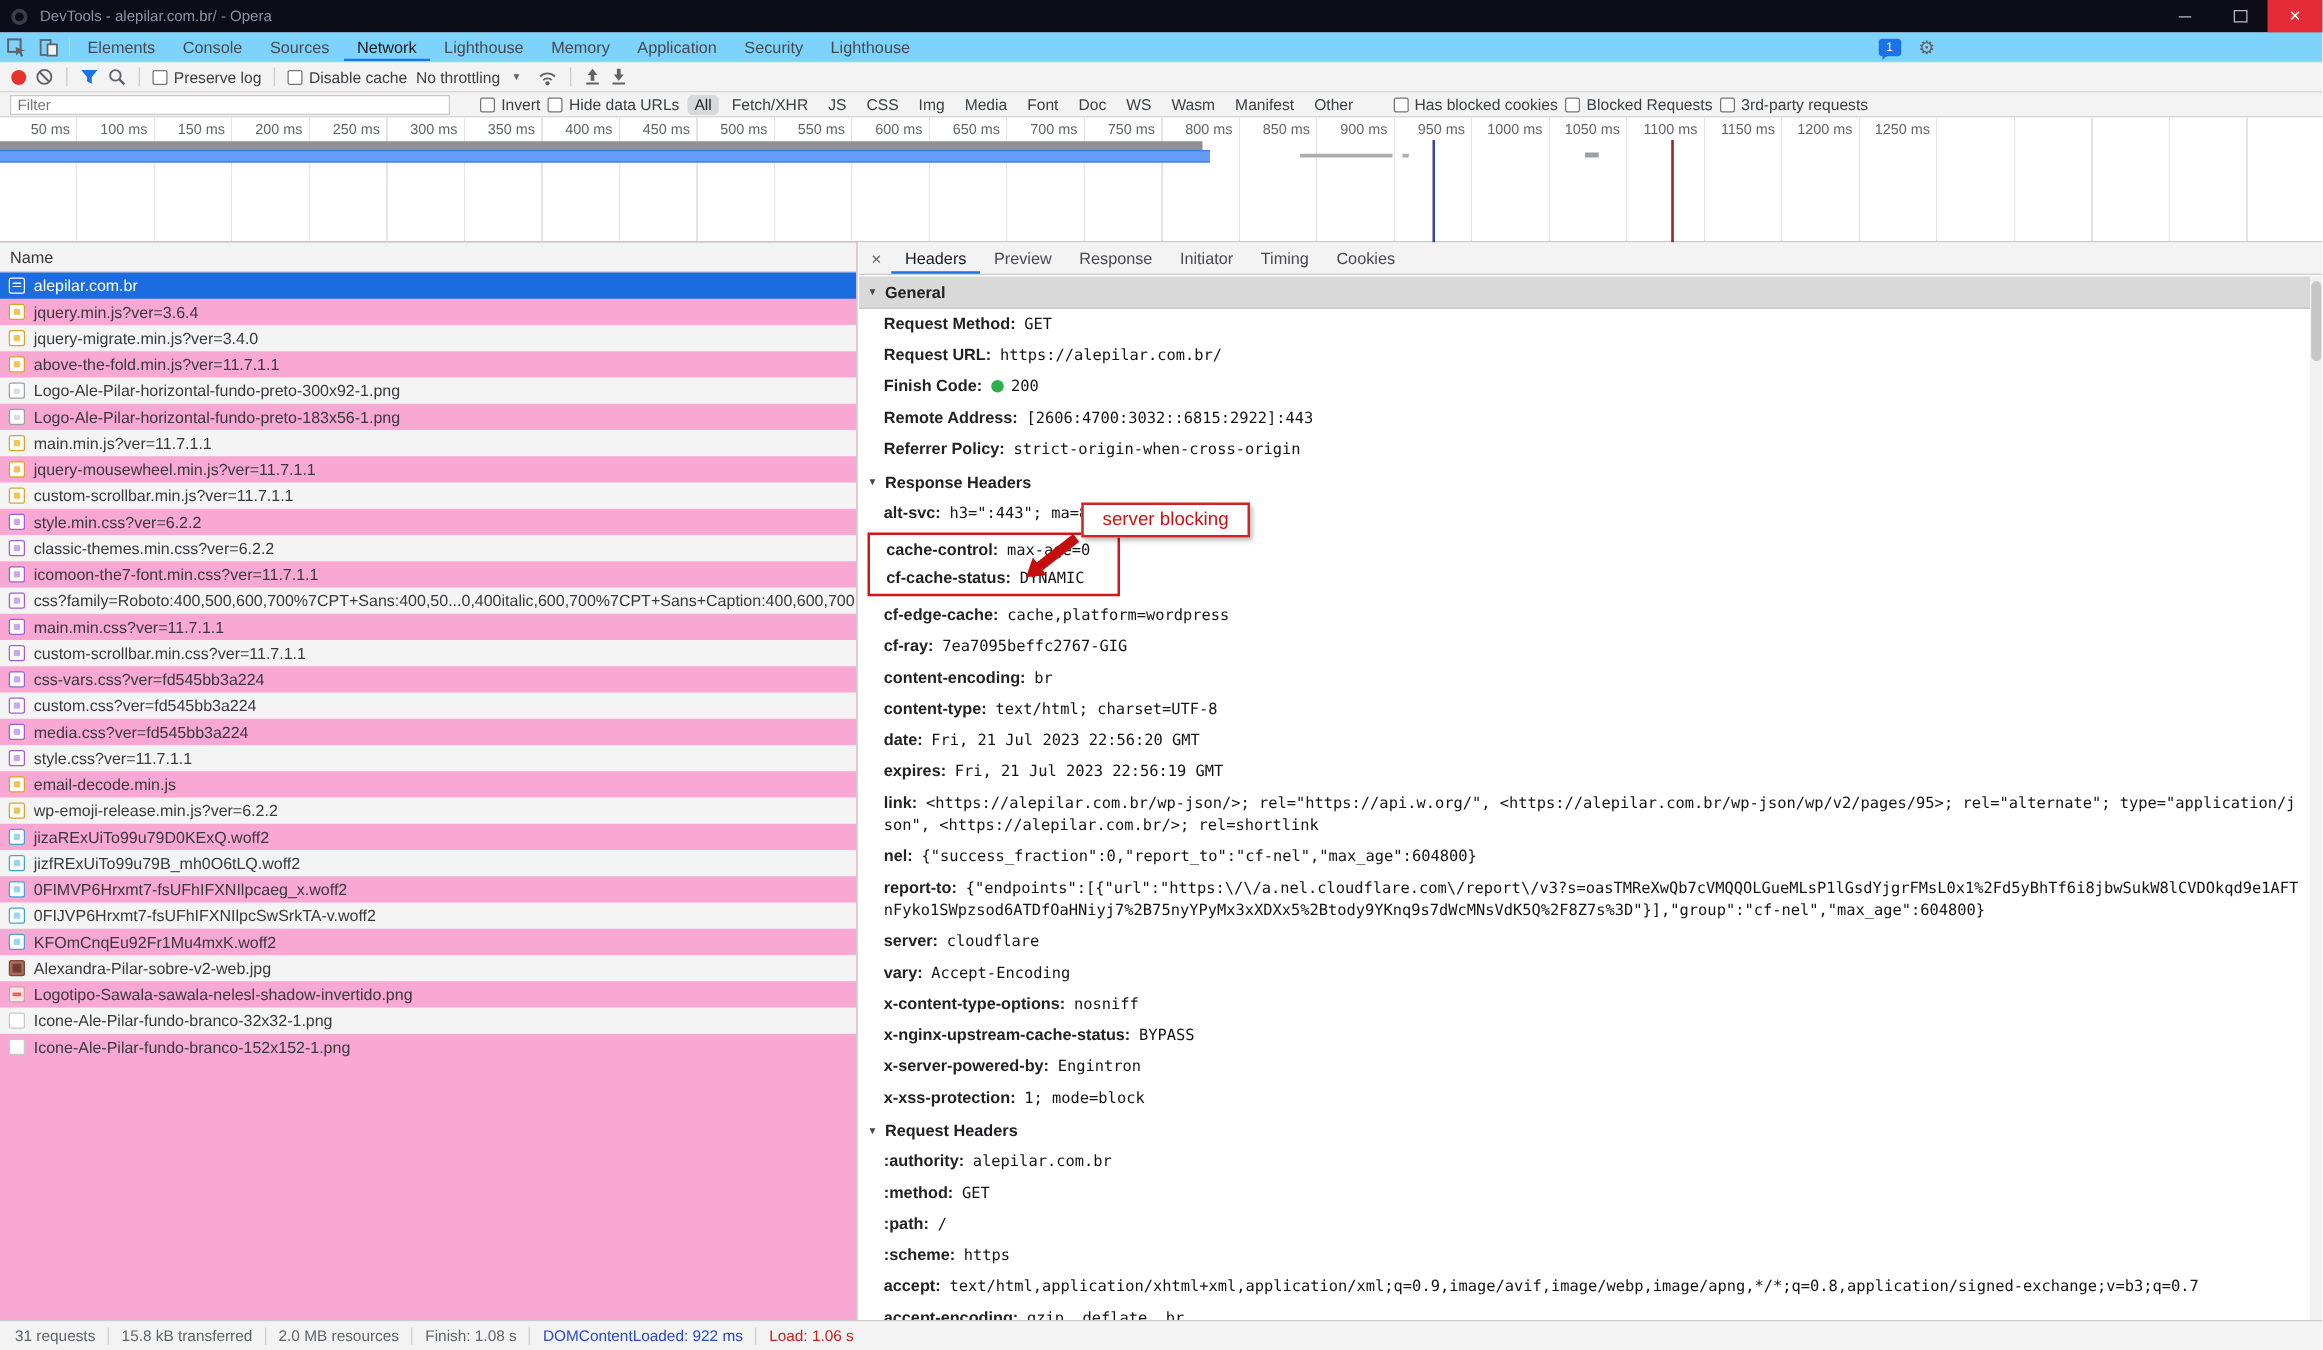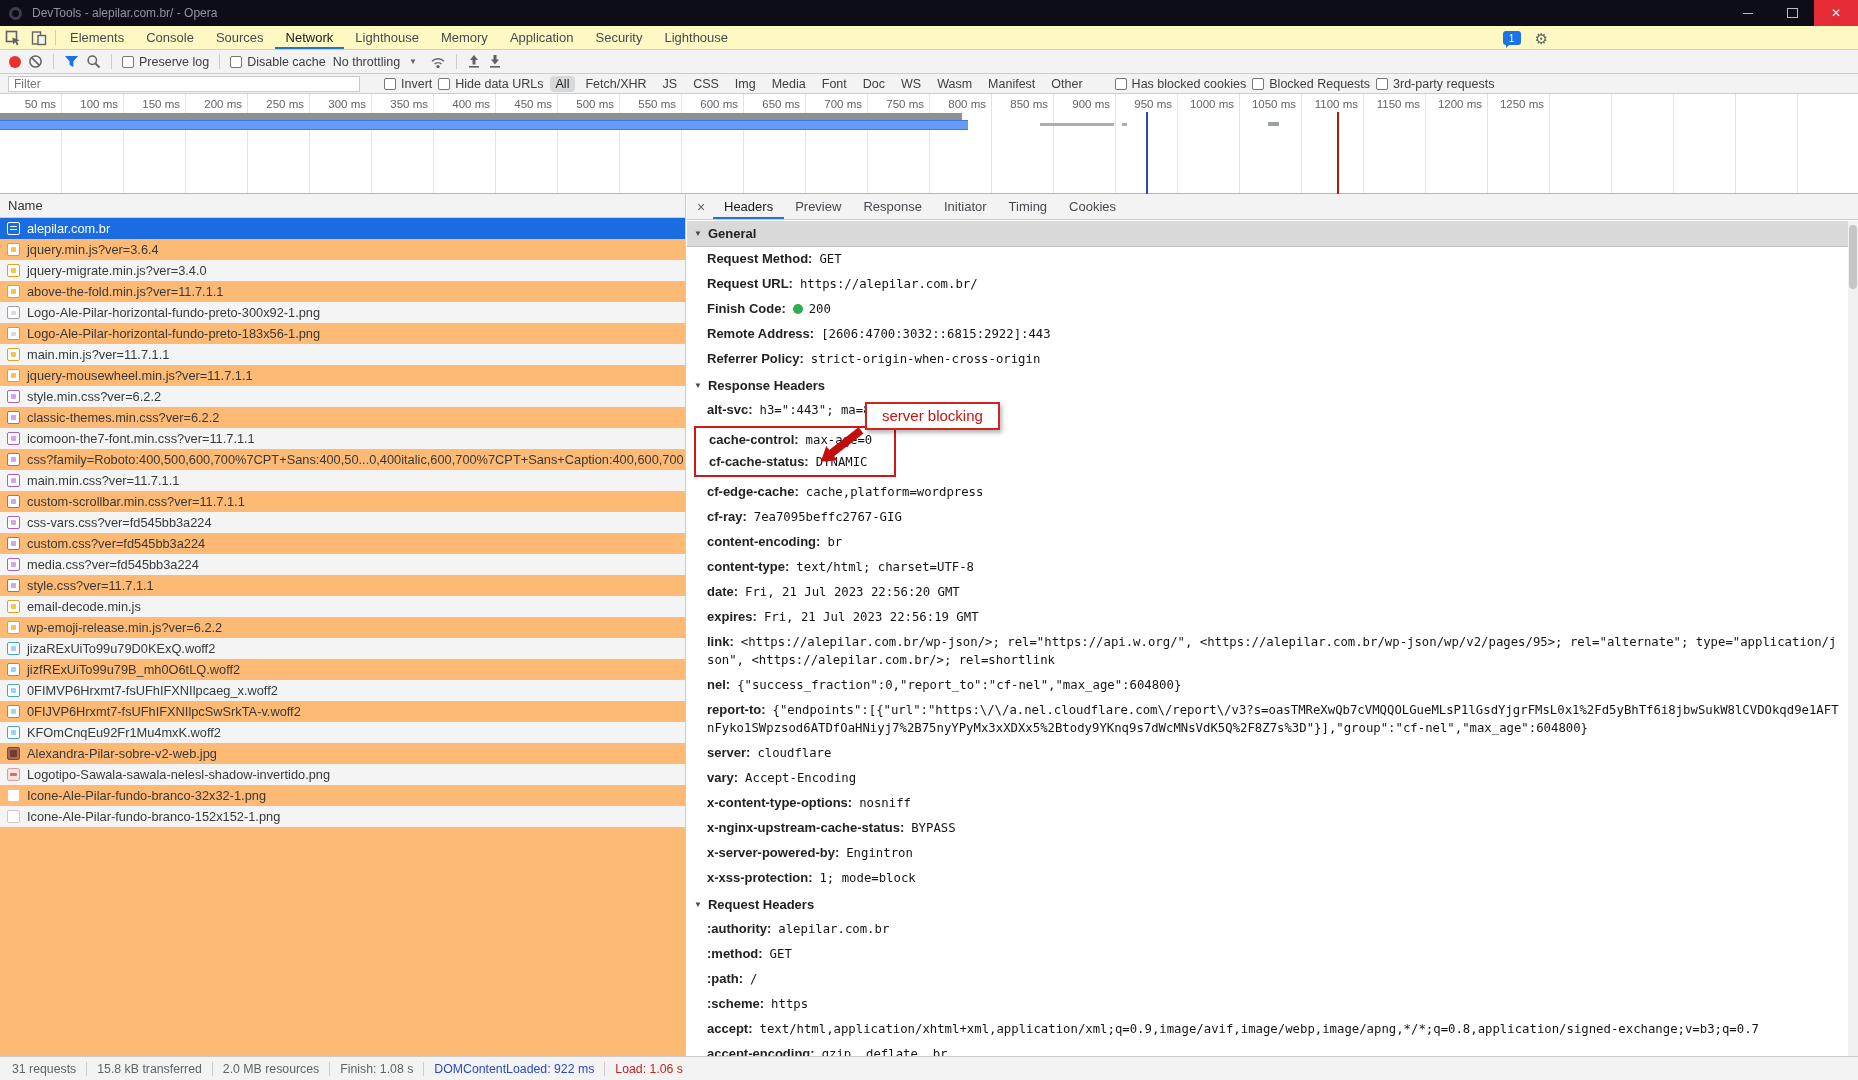--- a/index.html
+++ b/index.html
@@ -12,21 +12,21 @@
   .titlebar { position:absolute; top:0; left:0; width:100%; height:26px;
     background:#0d0d18; display:flex; align-items:center; color:#8f93a1; font-size:12px; }
   .opera-logo { width:13px; height:13px; border-radius:50%; border:3px solid #3c3c4c; margin:0 10px 0 9px; }
   .win-controls { margin-left:auto; display:flex; height:100%; }
   .win-btn { width:44px; height:100%; display:flex; align-items:center; justify-content:center; color:#b9bcc6; font-size:13px; }
   .win-btn.min::before { content:""; width:10px; height:1px; background:#b9bcc6; }
   .win-btn.max::before { content:""; width:9px; height:8px; border:1px solid #b9bcc6; }
   .win-btn.close { background:#e52b35; }
   .win-btn.close::before { content:"\2715"; color:#fff; font-size:12px; }
   
-  .tabsbar { position:absolute; top:26px; left:0; width:100%; height:24px; background:#fef9c3;
+  .tabsbar { position:absolute; top:26px; left:0; width:100%; height:24px; background:#7dd3fc;
     border-bottom:1px solid #ccc; display:flex; align-items:stretch; }
   .tool-ic { width:26px; display:flex; align-items:center; justify-content:center; }
   .vsep { width:1px; height:15px; background:#ccc; align-self:center; margin:0 3px; }
   .dtab { padding:0 11px; display:flex; align-items:center; color:#454a50; font-size:13px; }
   .dtab.active { color:#15191e; box-shadow: inset 0 -2px 0 #1a73e8; }
   .tabs-right { position:absolute; right:310px; top:0; height:24px; display:flex; align-items:center; gap:14px; }
   .msg-badge { min-width:18px; height:14px; background:#1a73e8; border-radius:3px; color:#fff;
     font-size:10px; display:flex; align-items:center; justify-content:center; padding:0 3px; position:relative; }
   .msg-badge::after { content:""; position:absolute; left:3px; bottom:-3px; border:3px solid transparent; border-top-color:#1a73e8; border-left-color:#1a73e8; }
   .gear { color:#5f6368; font-size:15px; line-height:1; }
@@ -51,21 +51,21 @@
   .tick { position:absolute; top:4px; width:56px; text-align:right; font-size:11.5px; color:#5f6368; }
   .ov-gray  { position:absolute; left:0; top:19px; width:962px; height:7px; background:#8e9094; }
   .ov-blue  { position:absolute; left:0; top:26px; width:968px; height:10px; background:#649cf6; border-top:1px solid #3c79e0; border-bottom:1px solid #3c79e0; }
   .ov-line1 { position:absolute; left:1040px; top:29px; width:74px; height:3px; background:#abadb1; }
   .ov-dot1  { position:absolute; left:1122px; top:29px; width:5px; height:3px; background:#abadb1; }
   .ov-dash  { position:absolute; left:1268px; top:28px; width:11px; height:4px; background:#9aa0a6; }
   .mk-dcl  { position:absolute; left:1146px; top:18px; width:2px; height:82px; background:#32479f; }
   .mk-load { position:absolute; left:1337px; top:18px; width:2px; height:82px; background:#a51d16; }
   
   .main { position:absolute; top:194px; left:0; right:0; bottom:24px; }
-  .left-pane { position:absolute; left:0; top:0; bottom:0; width:686px; border-right:1px solid #ccc; background:#fdba74; overflow:hidden; }
+  .left-pane { position:absolute; left:0; top:0; bottom:0; width:686px; border-right:1px solid #ccc; background:#f9a8d4; overflow:hidden; }
   .name-header { height:24px; background:#f3f3f3; border-bottom:1px solid #ccc; display:flex; align-items:center;
     padding-left:8px; color:#333; font-size:13px; }
   .nrow { height:21px; display:flex; align-items:center; gap:7px; padding-left:7px; font-size:12.8px; color:#38393d; white-space:nowrap; overflow:hidden; }
   .nrow:nth-child(odd) { background:#f4f4f5; }
   .nrow.selected { background:#1b6ce0 !important; color:#fff; }
   .fic { width:13px; height:13px; flex:0 0 13px; border:1px solid transparent; border-radius:2px; position:relative; background:#fff; }
   .fic::after { content:""; position:absolute; inset:3px; border-radius:1px; }
   .fic-js   { border-color:#dda328; } .fic-js::after   { background:#f0c455; }
   .fic-css  { border-color:#a05fd2; } .fic-css::after  { background:#cda6ec; }
   .fic-font { border-color:#43a5cf; } .fic-font::after { background:#9bd6ee; }
@@ -312,20 +312,24 @@
         </div>
         <div class="nrow">
           <span class="fic fic-js"></span>
           <span class="nlabel">main.min.js?ver=11.7.1.1</span>
         </div>
         <div class="nrow">
           <span class="fic fic-js"></span>
           <span class="nlabel">jquery-mousewheel.min.js?ver=11.7.1.1</span>
         </div>
         <div class="nrow">
+          <span class="fic fic-js"></span>
+          <span class="nlabel">custom-scrollbar.min.js?ver=11.7.1.1</span>
+        </div>
+        <div class="nrow">
           <span class="fic fic-css"></span>
           <span class="nlabel">style.min.css?ver=6.2.2</span>
         </div>
         <div class="nrow">
           <span class="fic fic-css"></span>
           <span class="nlabel">classic-themes.min.css?ver=6.2.2</span>
         </div>
         <div class="nrow">
           <span class="fic fic-css"></span>
           <span class="nlabel">icomoon-the7-font.min.css?ver=11.7.1.1</span>

